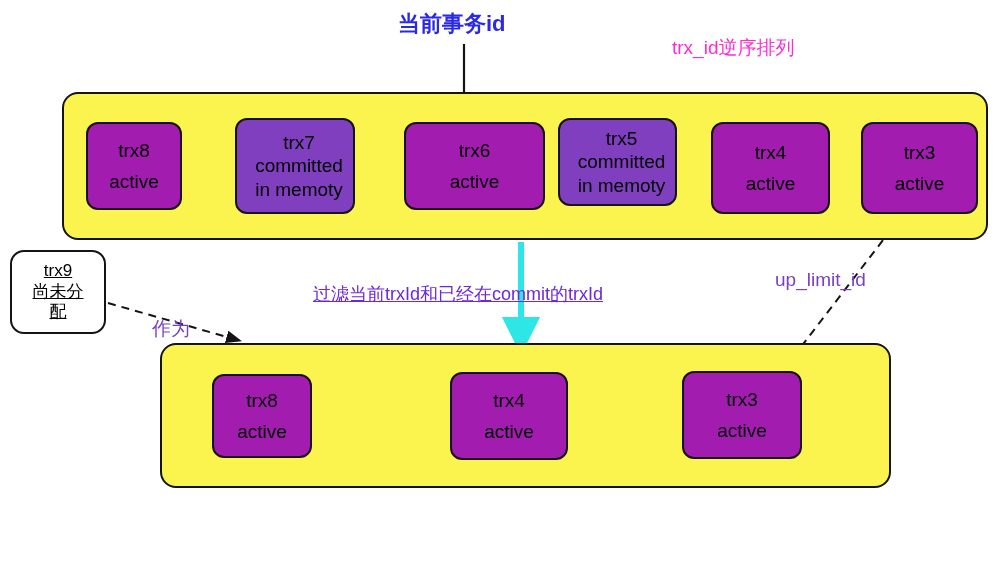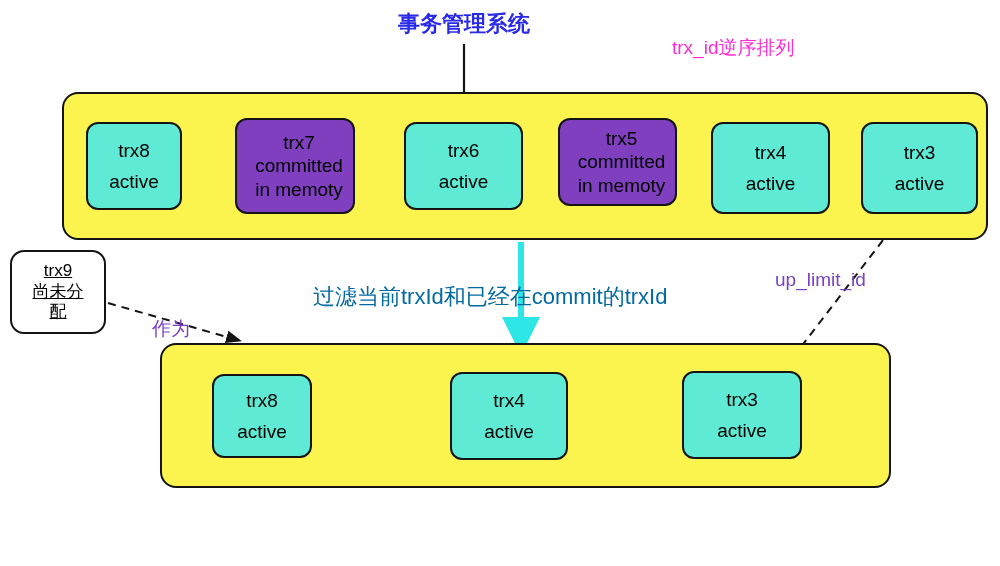--- a/index.html
+++ b/index.html
@@ -43,22 +43,23 @@
     font-weight: 600;
     color: #2a2ae6;
   }
   #order-label {
     left: 672px; top: 36px;
     font-size: 19px;
     color: #ff2ad4;
   }
   #filter-label {
     left: 313px; top: 283px;
-    font-size: 22px;
-    color: #0369a1;
+    font-size: 18px;
+    color: #6d28d9;
+    text-decoration: underline;
   }
   #low-limit-label {
     left: 140px; top: 268px;
     font-size: 19px;
     color: #7a3fc4;
     line-height: 1.30;
     text-align: left;
   }
   #low-limit-label .l1 { display:block; padding-left: 12px; }
   #up-limit-label {
@@ -89,29 +90,29 @@
     border-radius: 12px;
     display: flex;
     flex-direction: column;
     align-items: center;
     justify-content: center;
     font-size: 19px;
     color: #000000;
     line-height: 1.22;
     text-align: center;
   }
-  .node.green  { background: #5eead4; gap: 8px; }
+  .node.green  { background: #a21caf; gap: 8px; }
   .node.purple { background: #7f3fbf; padding-left: 8px; }
   .node.white  { background: #ffffff; border-radius: 14px; text-decoration: underline; }
   .node span { display: block; white-space: nowrap; }
 
   
   #n-trx8 { left: 86px;  top: 122px; width: 96px;  height: 88px; }
   #n-trx7 { left: 235px; top: 118px; width: 120px; height: 96px; }
-  #n-trx6 { left: 404px; top: 122px; width: 119px; height: 88px; }
+  #n-trx6 { left: 404px; top: 122px; width: 141px; height: 88px; }
   #n-trx5 { left: 558px; top: 118px; width: 119px; height: 88px; }
   #n-trx4 { left: 711px; top: 122px; width: 119px; height: 92px; }
   #n-trx3 { left: 861px; top: 122px; width: 117px; height: 92px; }
 
   
   #n-trx9 { left: 10px; top: 250px; width: 96px; height: 84px; font-size: 17px; }
 
   
   #v-trx8 { left: 212px; top: 374px; width: 100px; height: 84px; }
   #v-trx4 { left: 450px; top: 372px; width: 118px; height: 88px; }
@@ -167,21 +168,21 @@
       <line x1="900" y1="218" x2="784" y2="369" marker-end="url(#arrow-dash)"></line>
     </g>
 
     <g stroke="#141414" stroke-width="2.2" fill="none">
       <line x1="312" y1="416" x2="444" y2="416" marker-end="url(#arrow-black)"></line>
       <line x1="568" y1="416" x2="676" y2="416" marker-end="url(#arrow-black)"></line>
     </g>
   </svg>
 
 
-  <div class="abs note note-blue" id="current-trx-label">事务管理系统</div>
+  <div class="abs note note-blue" id="current-trx-label">当前事务id</div>
 
   <div class="abs note note-magenta" id="order-label">trx_id逆序排列</div>
 
   <div class="abs note note-blue" id="filter-label">过滤当前trxId和已经在commit的trxId</div>
 
   <div class="abs note note-purple" id="low-limit-label">
     <span class="l1">作为</span>
     <span class="l2">low_limit_id</span>
   </div>
 

